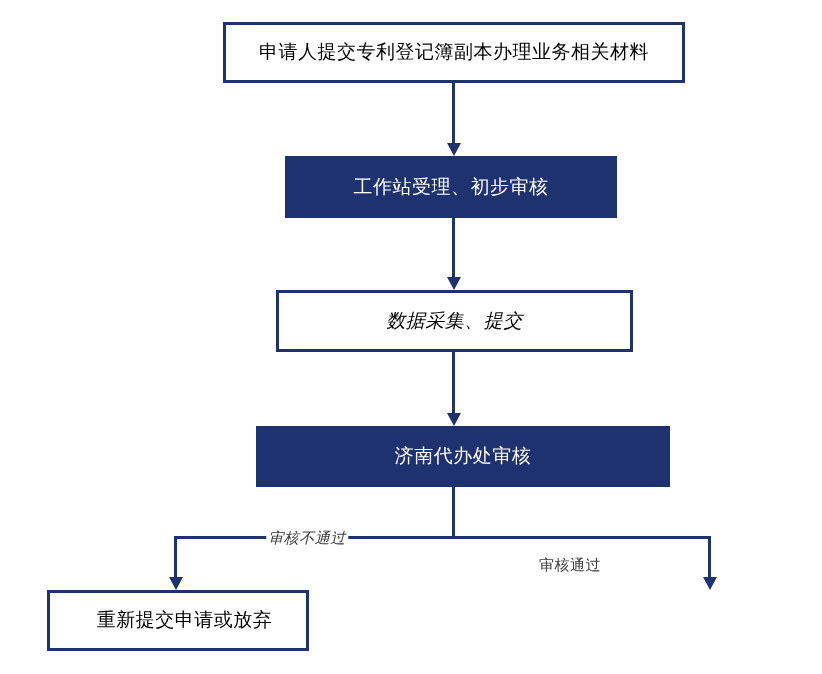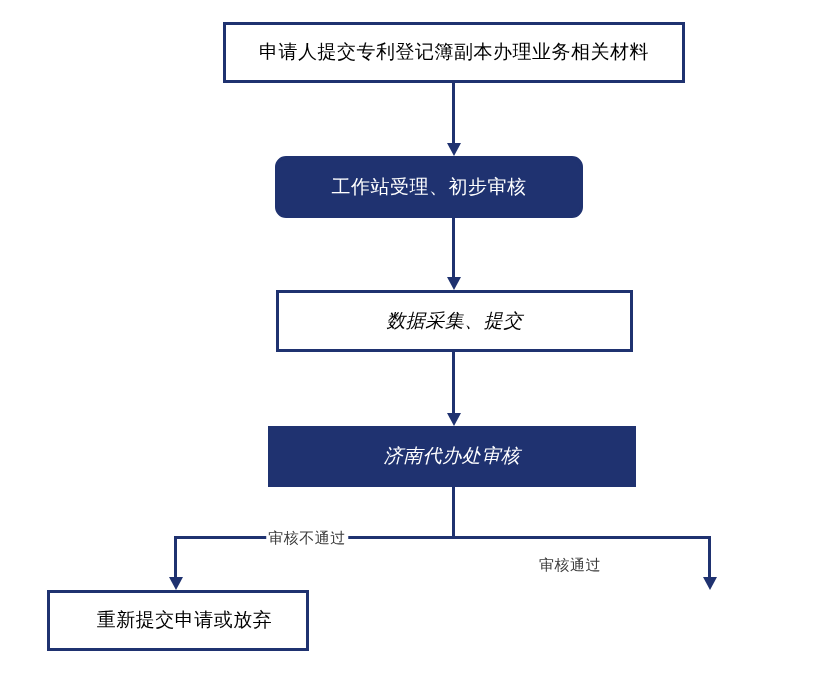--- a/index.html
+++ b/index.html
@@ -31,23 +31,23 @@
     background: #ffffff;
     border: 3px solid var(--navy);
     color: #000000;
   }
   .node.filled {
     background: var(--navy);
     border: 3px solid var(--navy);
     color: #ffffff;
   }
   .node-applicant   { left: 183px; top: 22px;  width: 462px; height: 61px; }
-  .node-workstation { left: 235px; top: 156px; width: 308px; height: 62px; border-radius: 11px; }
+  .node-workstation { left: 245px; top: 156px; width: 332px; height: 62px; }
   .node-data        { left: 236px; top: 290px; width: 357px; height: 62px; font-style: italic; }
-  .node-jinan       { left: 228px; top: 426px; width: 368px; height: 61px; font-style: italic; }
+  .node-jinan       { left: 216px; top: 426px; width: 414px; height: 61px; }
   .node-resubmit    { left: 7px;   top: 590px; width: 262px; height: 61px; padding-left: 13px; }
   .node-issue       { left: 530px; top: 590px; width: 283px; height: 61px; }
 
   .line {
     position: absolute;
     background: var(--navy);
   }
   .v1 { left: 412px; top: 82px;  width: 3px; height: 62px; }
   .v2 { left: 412px; top: 218px; width: 3px; height: 60px; }
   .v3 { left: 412px; top: 352px; width: 3px; height: 62px; }
@@ -73,21 +73,21 @@
   .branch-label {
     position: absolute;
     transform: translate(-50%, -50%);
     background: #ffffff;
     color: var(--label-color);
     font-size: 15px;
     letter-spacing: 0.5px;
     padding: 0 2px;
     white-space: nowrap;
   }
-  .label-fail { left: 267px; top: 538px; }
+  .label-fail { left: 267px; top: 538px; font-style: italic; }
   .label-pass { left: 530px; top: 565px; }
 </style>
 </head>
 <body>
 
 <div class="canvas">
 
   <div class="node outline node-applicant">申请人提交专利登记簿副本办理业务相关材料</div>
 
   <div class="node filled node-workstation">工作站受理、初步审核</div>

